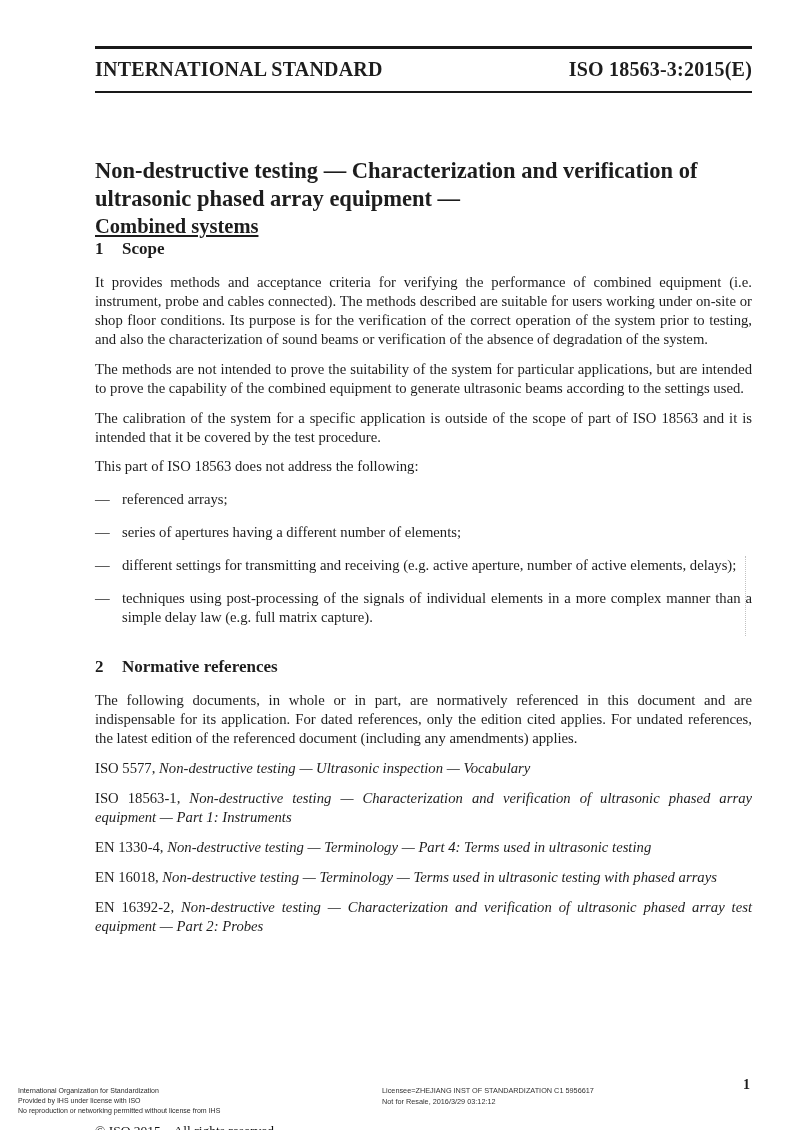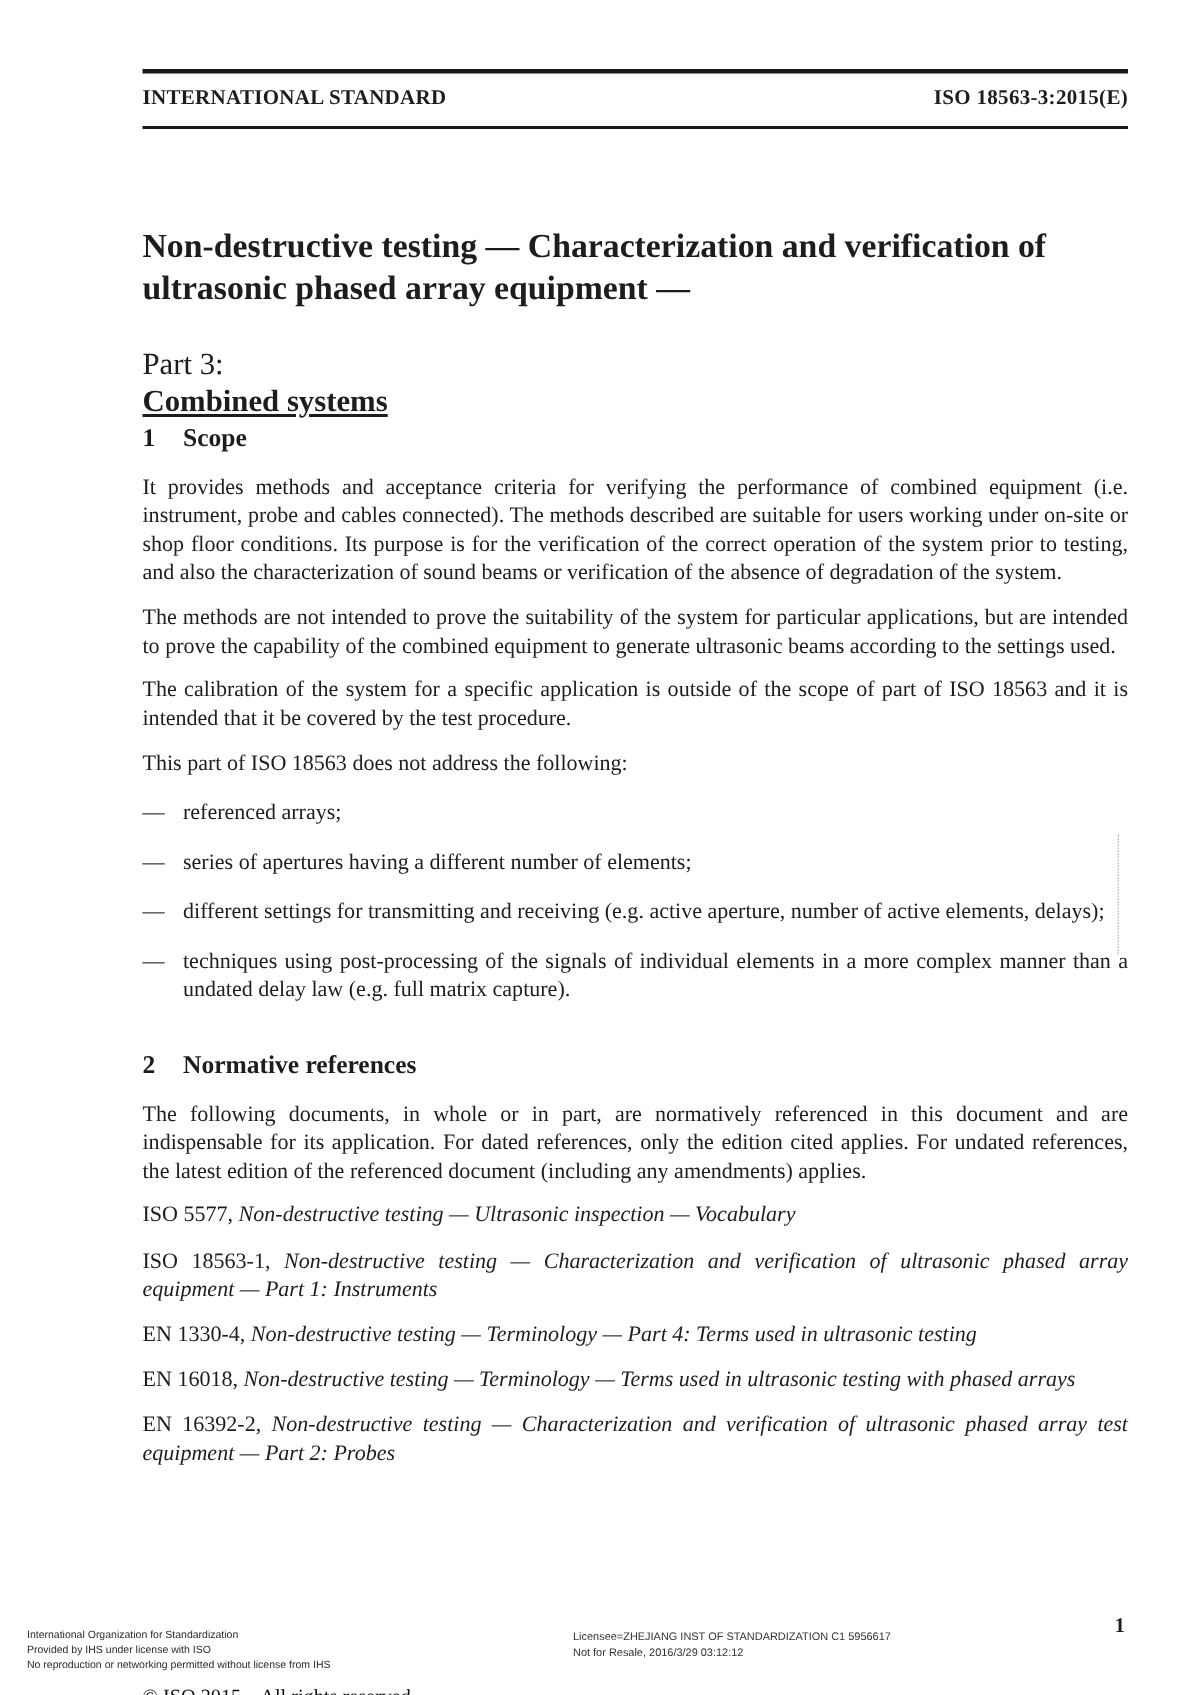--- a/index.html
+++ b/index.html
@@ -18,21 +18,21 @@
     top: 0;
     width: 657px;
   }
   .rule { height: 2.5px; background: #191919; }
   .rule-top { margin-top: 46px; }
   .header-row {
     display: flex;
     justify-content: space-between;
     align-items: flex-start;
     padding: 9px 0 10px 0;
-    font-size: 14px;
+    font-size: 20px;
     font-weight: bold;
     letter-spacing: 0.2px;
   }
   .title-block { margin-top: 64px; }
   .doc-title {
     font-size: 22.5px;
     font-weight: bold;
     line-height: 1.26;
     max-width: 625px;
     margin: 0;
@@ -131,21 +131,20 @@
 
     <div class="rule rule-top"></div>
     <div class="header-row">
       <span>INTERNATIONAL STANDARD</span>
       <span>ISO 18563-3:2015(E)</span>
     </div>
     <div class="rule"></div>
 
     <div class="title-block">
       <h1 class="doc-title">Non-destructive testing — Characterization and verification of ultrasonic phased array equipment —</h1>
-      <div class="part-label">Part 3:</div>
       <div class="part-name">Combined systems</div>
     </div>
 
     <div>
       <div class="section-heading">
         <span class="sec-num">1</span><span>Scope</span>
       </div>
       <p class="para">It provides methods and acceptance criteria for verifying the performance of combined equipment (i.e. instrument, probe and cables connected). The methods described are suitable for users working under on-site or shop floor conditions. Its purpose is for the verification of the correct operation of the system prior to testing, and also the characterization of sound beams or verification of the absence of degradation of the system.</p>
       <p class="para">The methods are not intended to prove the suitability of the system for particular applications, but are intended to prove the capability of the combined equipment to generate ultrasonic beams according to the settings used.</p>
       <p class="para">The calibration of the system for a specific application is outside of the scope of part of ISO 18563 and it is intended that it be covered by the test procedure.</p>
@@ -158,21 +157,21 @@
       <div class="bullet-row">
         <span class="bullet-marker">—</span>
         <span class="bullet-text">series of apertures having a different number of elements;</span>
       </div>
       <div class="bullet-row">
         <span class="bullet-marker">—</span>
         <span class="bullet-text">different settings for transmitting and receiving (e.g. active aperture, number of active elements, delays);</span>
       </div>
       <div class="bullet-row">
         <span class="bullet-marker">—</span>
-        <span class="bullet-text">techniques using post-processing of the signals of individual elements in a more complex manner than a undated delay law (e.g. full matrix capture).</span>
+        <span class="bullet-text">techniques using post-processing of the signals of individual elements in a more complex manner than a simple delay law (e.g. full matrix capture).</span>
       </div>
     </div>
 
     <div class="sec2">
       <div class="section-heading">
         <span class="sec-num">2</span><span>Normative references</span>
       </div>
       <p class="para">The following documents, in whole or in part, are normatively referenced in this document and are indispensable for its application. For dated references, only the edition cited applies. For undated references, the latest edition of the referenced document (including any amendments) applies.</p>
 
       <p class="para ref">

